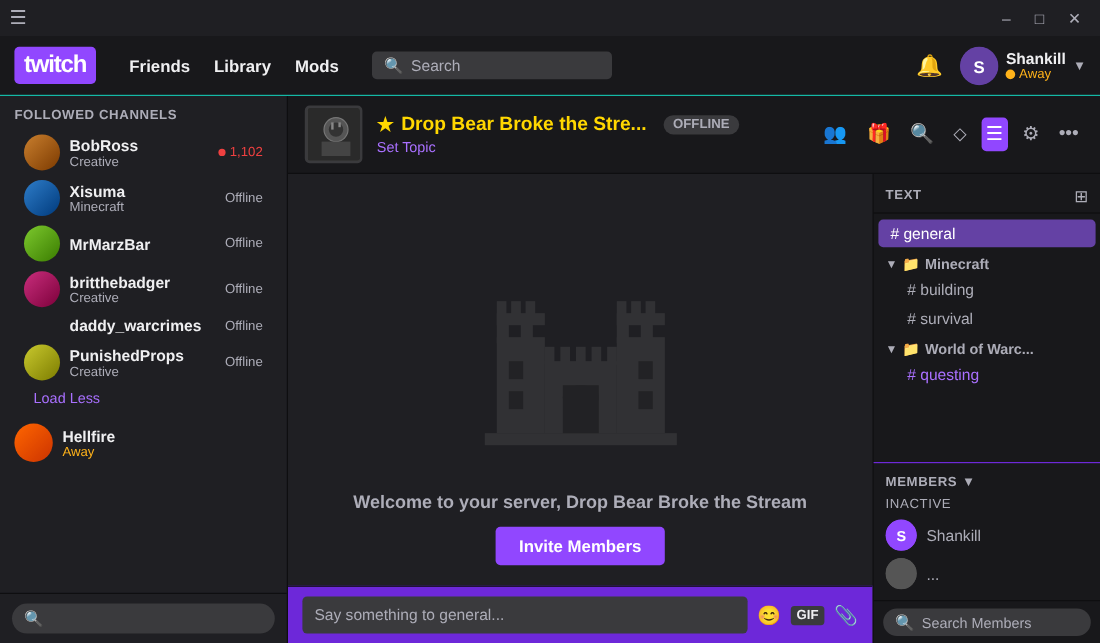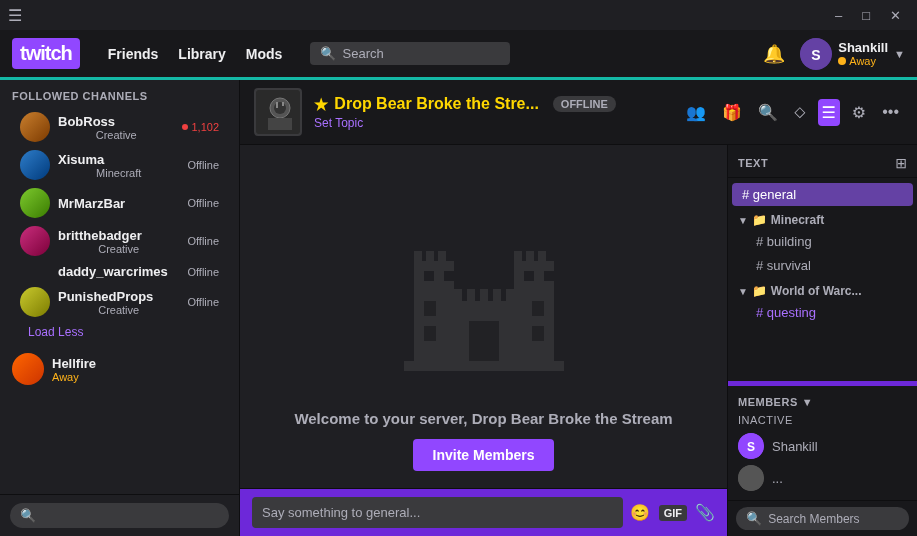--- a/index.html
+++ b/index.html
@@ -6,21 +6,21 @@
     body { width: 917px; height: 536px; overflow: hidden; font-family: 'Helvetica Neue', Arial, sans-serif; background: #1f1f23; color: #efeff1; font-size: 13px; }
 
     
     .titlebar { background: #1f1f23; height: 30px; display: flex; align-items: center; padding: 0 8px; justify-content: space-between; }
     .titlebar-left { display: flex; gap: 8px; align-items: center; }
     .titlebar-menu { color: #adadb8; font-size: 16px; cursor: pointer; }
     .titlebar-controls { display: flex; gap: 4px; align-items: center; }
     .titlebar-btn { background: none; border: none; color: #adadb8; font-size: 13px; cursor: pointer; padding: 2px 8px; }
 
     
-    .navbar { background: #18181b; height: 50px; display: flex; align-items: center; padding: 0 12px; gap: 20px; border-bottom: 3px solid #14b8a6; }
+    .navbar { background: #18181b; height: 50px; display: flex; align-items: center; padding: 0 12px; gap: 20px; border-bottom: 1px solid #14b8a6; }
     .logo { background: #9147ff; border-radius: 4px; padding: 4px 8px; color: #fff; font-weight: bold; font-size: 18px; display: flex; align-items: center; gap: 2px; margin-right: 8px; }
     .logo-text { font-family: Arial, sans-serif; font-weight: 900; font-size: 20px; letter-spacing: -1px; }
     .nav-link { color: #efeff1; text-decoration: none; font-size: 14px; font-weight: 600; cursor: pointer; }
     .search-bar { margin-left: 8px; display: flex; align-items: center; background: #3a3a3d; border-radius: 4px; padding: 4px 10px; gap: 6px; width: 200px; }
     .search-bar input { background: none; border: none; color: #efeff1; font-size: 13px; outline: none; width: 100%; }
     .search-bar input::placeholder { color: #adadb8; }
     .navbar-right { margin-left: auto; display: flex; align-items: center; gap: 14px; }
     .bell-icon { color: #adadb8; font-size: 18px; cursor: pointer; }
     .user-avatar-wrap { display: flex; align-items: center; gap: 6px; cursor: pointer; }
     .user-avatar { width: 32px; height: 32px; border-radius: 50%; background: #9147ff; display: flex; align-items: center; justify-content: center; overflow: hidden; }
@@ -34,21 +34,21 @@
     .main-layout { display: flex; height: calc(536px - 30px - 50px); }
 
     
     .sidebar { width: 240px; background: #1f1f23; border-right: 1px solid #0e0e10; display: flex; flex-direction: column; overflow: hidden; }
     .followed-section { padding: 10px 12px 6px; }
     .section-title { font-size: 11px; font-weight: 700; color: #adadb8; text-transform: uppercase; letter-spacing: 0.5px; margin-bottom: 6px; }
     .channel-item { display: flex; align-items: center; padding: 4px 8px; border-radius: 4px; cursor: pointer; gap: 8px; }
     .channel-avatar { width: 30px; height: 30px; border-radius: 50%; background: #555; flex-shrink: 0; overflow: hidden; }
     .channel-info { flex: 1; min-width: 0; }
     .channel-name { font-size: 13px; font-weight: 600; color: #efeff1; white-space: nowrap; overflow: hidden; text-overflow: ellipsis; }
-    .channel-game { font-size: 11px; color: #adadb8; white-space: nowrap; overflow: hidden; text-overflow: ellipsis; text-align: center; }
+    .channel-game { font-size: 11px; color: #adadb8; white-space: nowrap; overflow: hidden; text-overflow: ellipsis; }
     .channel-viewers { font-size: 11px; color: #ef4040; white-space: nowrap; display: flex; align-items: center; gap: 3px; }
     .live-dot { width: 6px; height: 6px; border-radius: 50%; background: #ef4040; display: inline-block; }
     .offline-text { font-size: 11px; color: #adadb8; margin-left: auto; }
     .load-less { font-size: 12px; color: #a970ff; padding: 4px 16px; cursor: pointer; }
     .recents-header { display: flex; align-items: center; justify-content: space-between; padding: 6px 12px; }
     .recents-title { font-size: 11px; font-weight: 700; color: #adadb8; text-transform: uppercase; letter-spacing: 0.5px; }
     .add-btn { color: #adadb8; font-size: 16px; cursor: pointer; }
     .recent-item { display: flex; align-items: center; padding: 4px 12px; gap: 8px; cursor: pointer; }
     .recent-avatar { width: 32px; height: 32px; border-radius: 50%; flex-shrink: 0; overflow: hidden; }
     .recent-info .name { font-size: 13px; font-weight: 600; }
@@ -87,21 +87,21 @@
     .panel-add { color: #adadb8; font-size: 14px; cursor: pointer; }
     .channel-list { flex: 1; overflow-y: auto; padding: 4px 0; }
     .ch-item { padding: 4px 10px; cursor: pointer; border-radius: 4px; margin: 1px 4px; }
     .ch-item.active { background: #6441a4; color: #fff; }
     .ch-name { font-size: 13px; color: #adadb8; display: flex; align-items: center; gap: 4px; }
     .ch-item.active .ch-name { color: #fff; }
     .ch-category { display: flex; align-items: center; gap: 4px; padding: 6px 10px 2px; }
     .ch-category-arrow { color: #adadb8; font-size: 10px; }
     .ch-category-icon { font-size: 12px; color: #adadb8; }
     .ch-category-name { font-size: 12px; color: #adadb8; font-weight: 600; }
-    .members-section { border-top: 5px solid #6d28d9; padding: 6px 0; }
+    .members-section { border-top: 1px solid #6d28d9; padding: 6px 0; }
     .members-header { padding: 4px 10px; font-size: 11px; font-weight: 700; color: #adadb8; text-transform: uppercase; letter-spacing: 0.5px; display: flex; align-items: center; gap: 4px; }
     .members-subheader { padding: 2px 10px 4px; font-size: 11px; color: #adadb8; text-transform: uppercase; letter-spacing: 0.5px; }
     .member-item { display: flex; align-items: center; gap: 8px; padding: 3px 10px; cursor: pointer; }
     .member-avatar { width: 26px; height: 26px; border-radius: 50%; background: #9147ff; overflow: hidden; flex-shrink: 0; }
     .member-name { font-size: 13px; color: #adadb8; }
     .members-search { padding: 6px 8px; border-top: 1px solid #0e0e10; }
     .members-search-inner { display: flex; align-items: center; background: #3a3a3d; border-radius: 20px; padding: 4px 10px; gap: 6px; }
     .members-search-inner input { background: none; border: none; color: #efeff1; font-size: 12px; outline: none; flex: 1; }
     .members-search-inner input::placeholder { color: #adadb8; }
 

